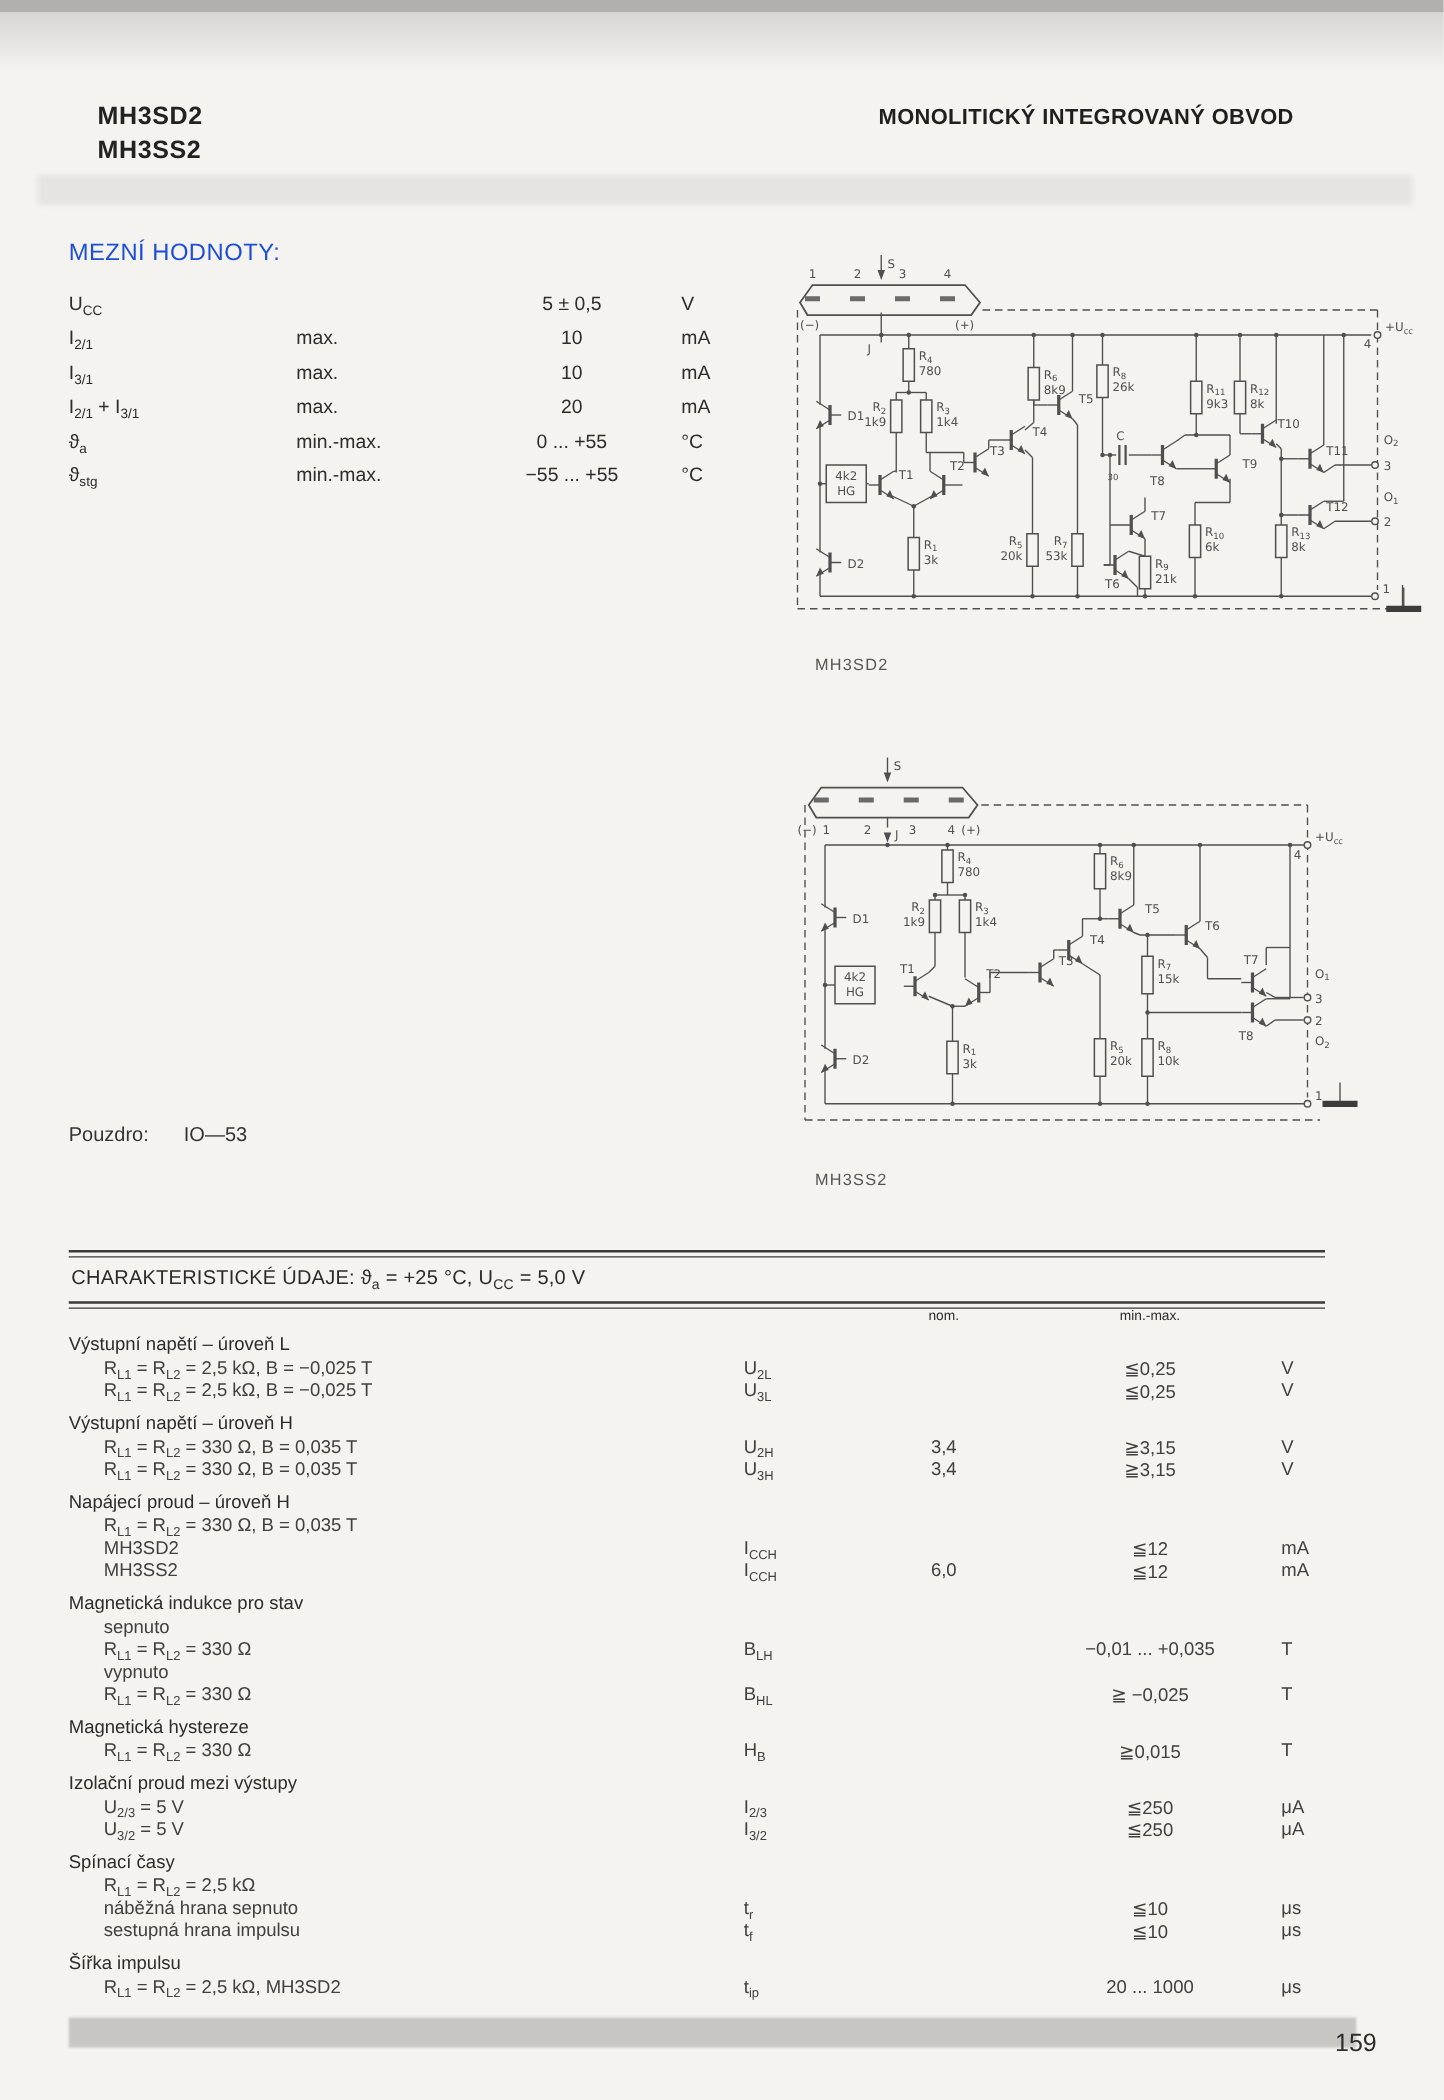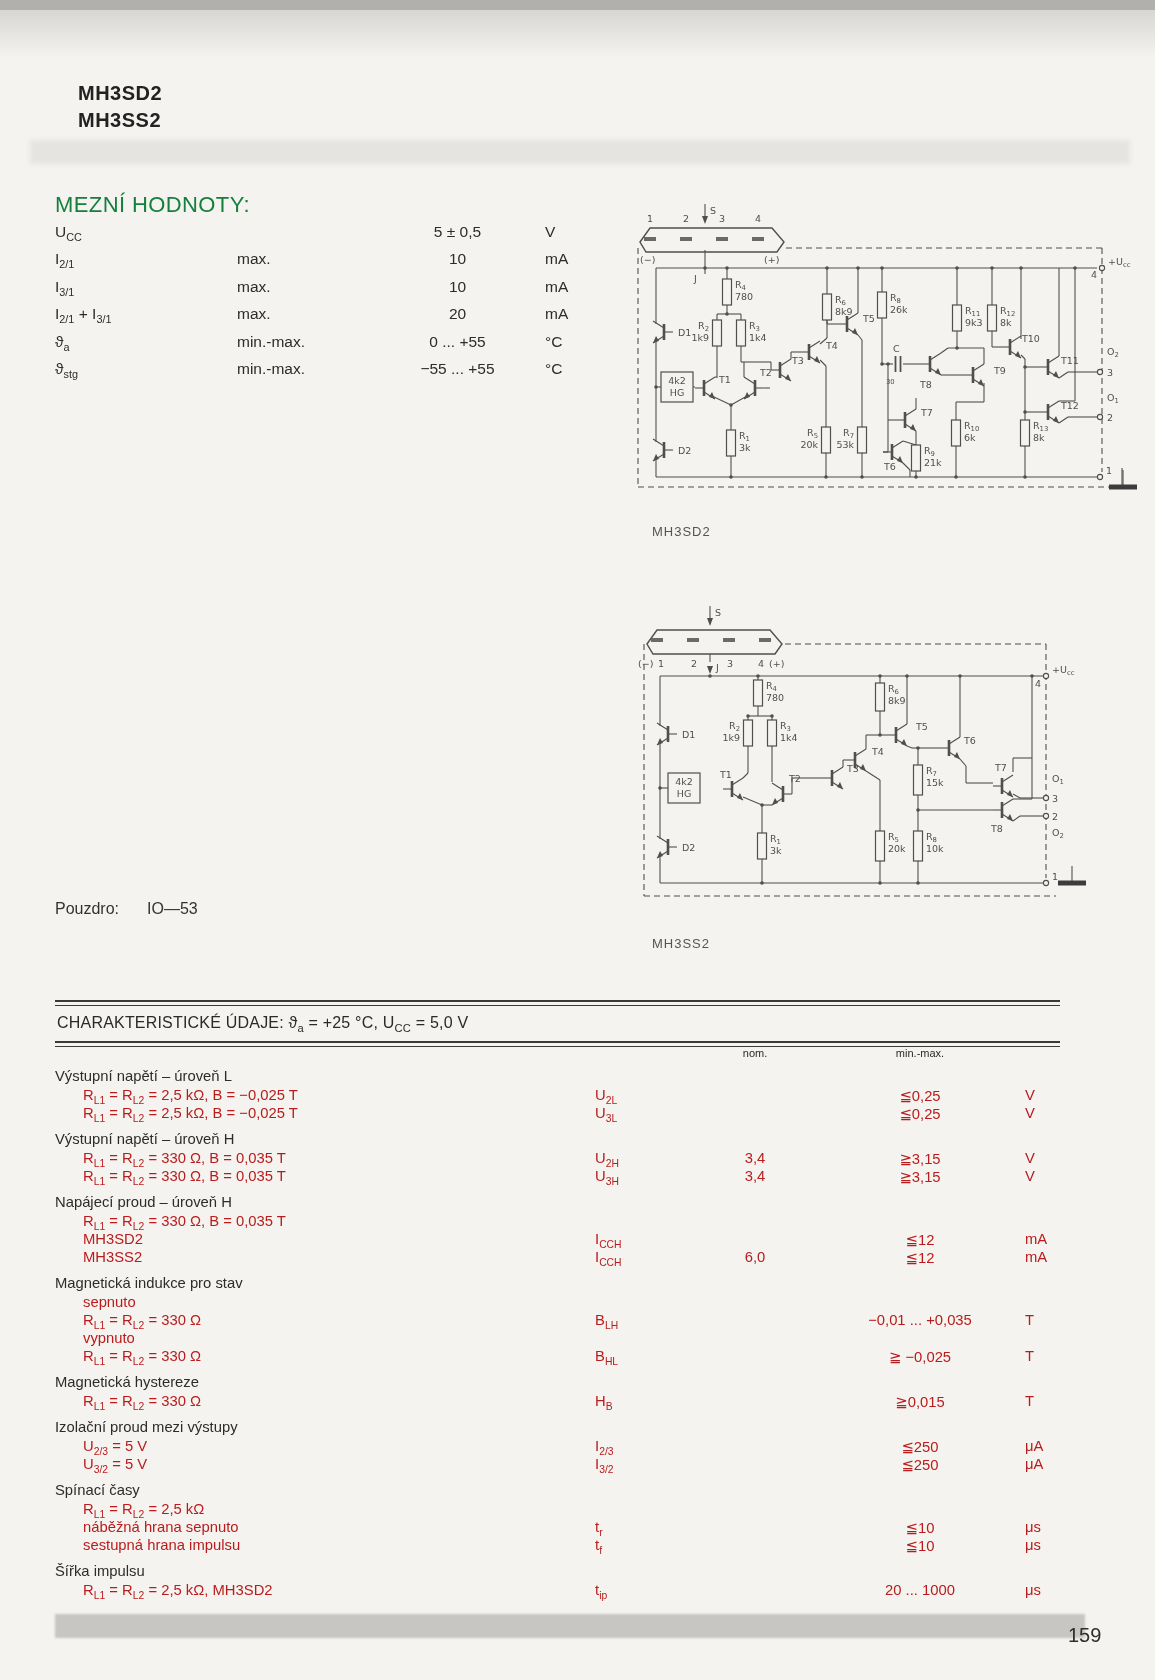--- a/index.html
+++ b/index.html
@@ -11,55 +11,56 @@
   }
   sub{font-size:70%;line-height:0;}
   .scan-top{position:absolute;left:0;top:0;width:1155px;height:10px;background:#b1b0ad;}
   .scan-top2{position:absolute;left:0;top:10px;width:1155px;height:48px;
     background:linear-gradient(#d8d6d2,#f4f3ef);}
   .scan-mid{position:absolute;left:30px;top:140px;width:1100px;height:24px;background:#e6e4e0;filter:blur(2px);}
   .scan-bottom{position:absolute;left:55px;top:1614px;width:1030px;height:24px;background:#c7c6c3;filter:blur(1px);}
   .hdr-left{position:absolute;left:78px;top:80px;font-weight:bold;font-size:20px;letter-spacing:.5px;color:#222;line-height:27px;}
   .hdr-right{position:absolute;right:120px;top:80px;text-align:right;font-weight:bold;font-size:17.5px;letter-spacing:.3px;color:#1f1f1f;line-height:27px;}
   .limits{position:absolute;left:55px;top:192px;width:585px;}
-  .limits-title{font-size:22px;letter-spacing:.4px;color:#15803d;}
+  .limits-title{font-size:19px;letter-spacing:.4px;margin-bottom:16px;color:#1d4ed8;}
   .limit-row{display:grid;grid-template-columns:170px 145px 175px 60px;height:27.5px;align-items:center;font-size:15.5px;}
   .limit-cond{padding-left:12px;}
   .limit-val{text-align:center;}
   .schem{position:absolute;}
   .schem svg text{fill:#4f4f4f;font-family:"DejaVu Sans",sans-serif;font-size:9.5px;}
   .schem-caption{position:absolute;font-size:13px;letter-spacing:1px;color:#555;}
   .pouzdro{position:absolute;left:55px;top:900px;font-size:16px;color:#333;}
   .pouzdro span{margin-right:28px;}
   .chars{position:absolute;left:55px;top:1000px;width:1005px;}
   .rule{border-top:2px solid #3a3a3a;margin-bottom:3px;}
   .rule2{border-top:1.6px solid #3a3a3a;}
   .chars-title{font-size:16px;letter-spacing:.2px;padding:8px 0 9px 2px;color:#2a2a2a;}
   .chead{display:grid;grid-template-columns:540px 100px 120px 210px 55px;font-size:11px;font-weight:normal;color:#2a2a2a;}
   .chead .c-nom,.crow .c-nom{text-align:center;}
   .chead .c-mm,.crow .c-mm{text-align:center;}
   .cgroup{margin-top:9px;}
   .cgtitle{font-size:14.8px;height:18px;color:#2c2c2c;}
-  .crow{display:grid;grid-template-columns:540px 100px 120px 210px 55px;font-size:14.8px;height:18px;align-items:center;color:#b91c1c;}
+  .crow{display:grid;grid-template-columns:540px 100px 120px 210px 55px;font-size:14.8px;height:18px;align-items:center;color:#404040;}
   .crow .c-desc{padding-left:28px;}
   .page-num{position:absolute;left:1068px;top:1624px;font-size:20px;color:#2e2e2e;}
 </style>
 </head>
 <body>
 
 <div class="scan-top"></div>
 <div class="scan-top2"></div>
 <div class="scan-mid"></div>
 <div class="scan-bottom"></div>
 
 <div class="hdr-left">
   <div>MH3SD2</div>
   <div>MH3SS2</div>
 </div>
 <div class="hdr-right">
+  <div>MONOLITICKÝ INTEGROVANÝ OBVOD</div>
 </div>
 
 <div class="limits">
   <div class="limits-title">MEZNÍ HODNOTY:</div>
   <div id="limit-rows">
       <div class="limit-row">
         <span>U<sub>CC</sub></span>
         <span class="limit-cond"></span>
         <span class="limit-val">5 ± 0,5</span>
         <span>V</span>

